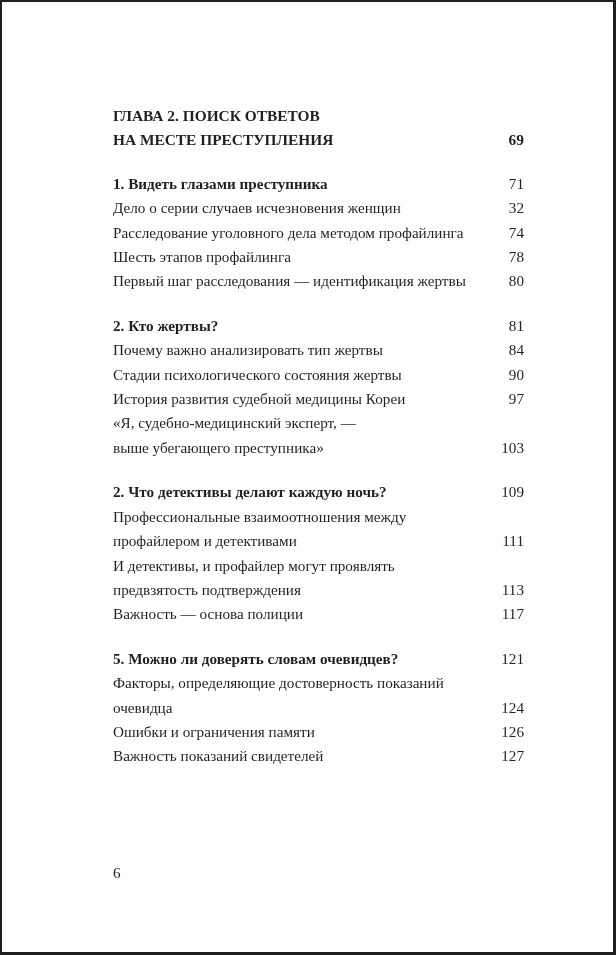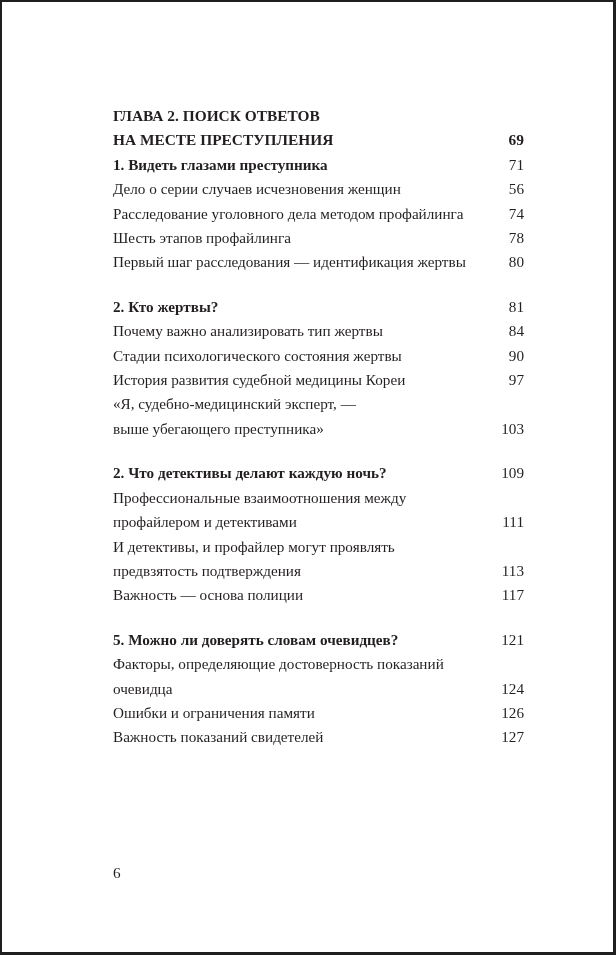--- a/index.html
+++ b/index.html
@@ -31,21 +31,21 @@
     align-items: flex-end;
     font-size: 15.2px;
     line-height: 24.4px;
   }
   .row .t { flex: 1; padding-right: 20px; }
   .row .p { text-align: right; white-space: nowrap; }
   .chapter { font-weight: bold; font-size: 15.4px; }
   .chapter .p { font-weight: bold; }
   .section { font-weight: bold; }
   .section .p { font-weight: normal; }
-  .gap-lg { }
+  .gap-lg { margin-top: 19px; }
   .gap-sm { margin-top: 20px; }
   .multi .t span { display: block; }
   .page-num {
     position: absolute;
     left: 113px;
     top: 861px;
     font-size: 15.2px;
     line-height: 24px;
   }
 </style>
@@ -63,21 +63,21 @@
     </div>
     <div class="p">69</div>
   </div>
 
   <div class="row section gap-lg">
     <div class="t">1. Видеть глазами преступника</div>
     <div class="p">71</div>
   </div>
   <div class="row">
     <div class="t">Дело о серии случаев исчезновения женщин</div>
-    <div class="p">56</div>
+    <div class="p">32</div>
   </div>
   <div class="row">
     <div class="t">Расследование уголовного дела методом профайлинга</div>
     <div class="p">74</div>
   </div>
   <div class="row">
     <div class="t">Шесть этапов профайлинга</div>
     <div class="p">78</div>
   </div>
   <div class="row">

